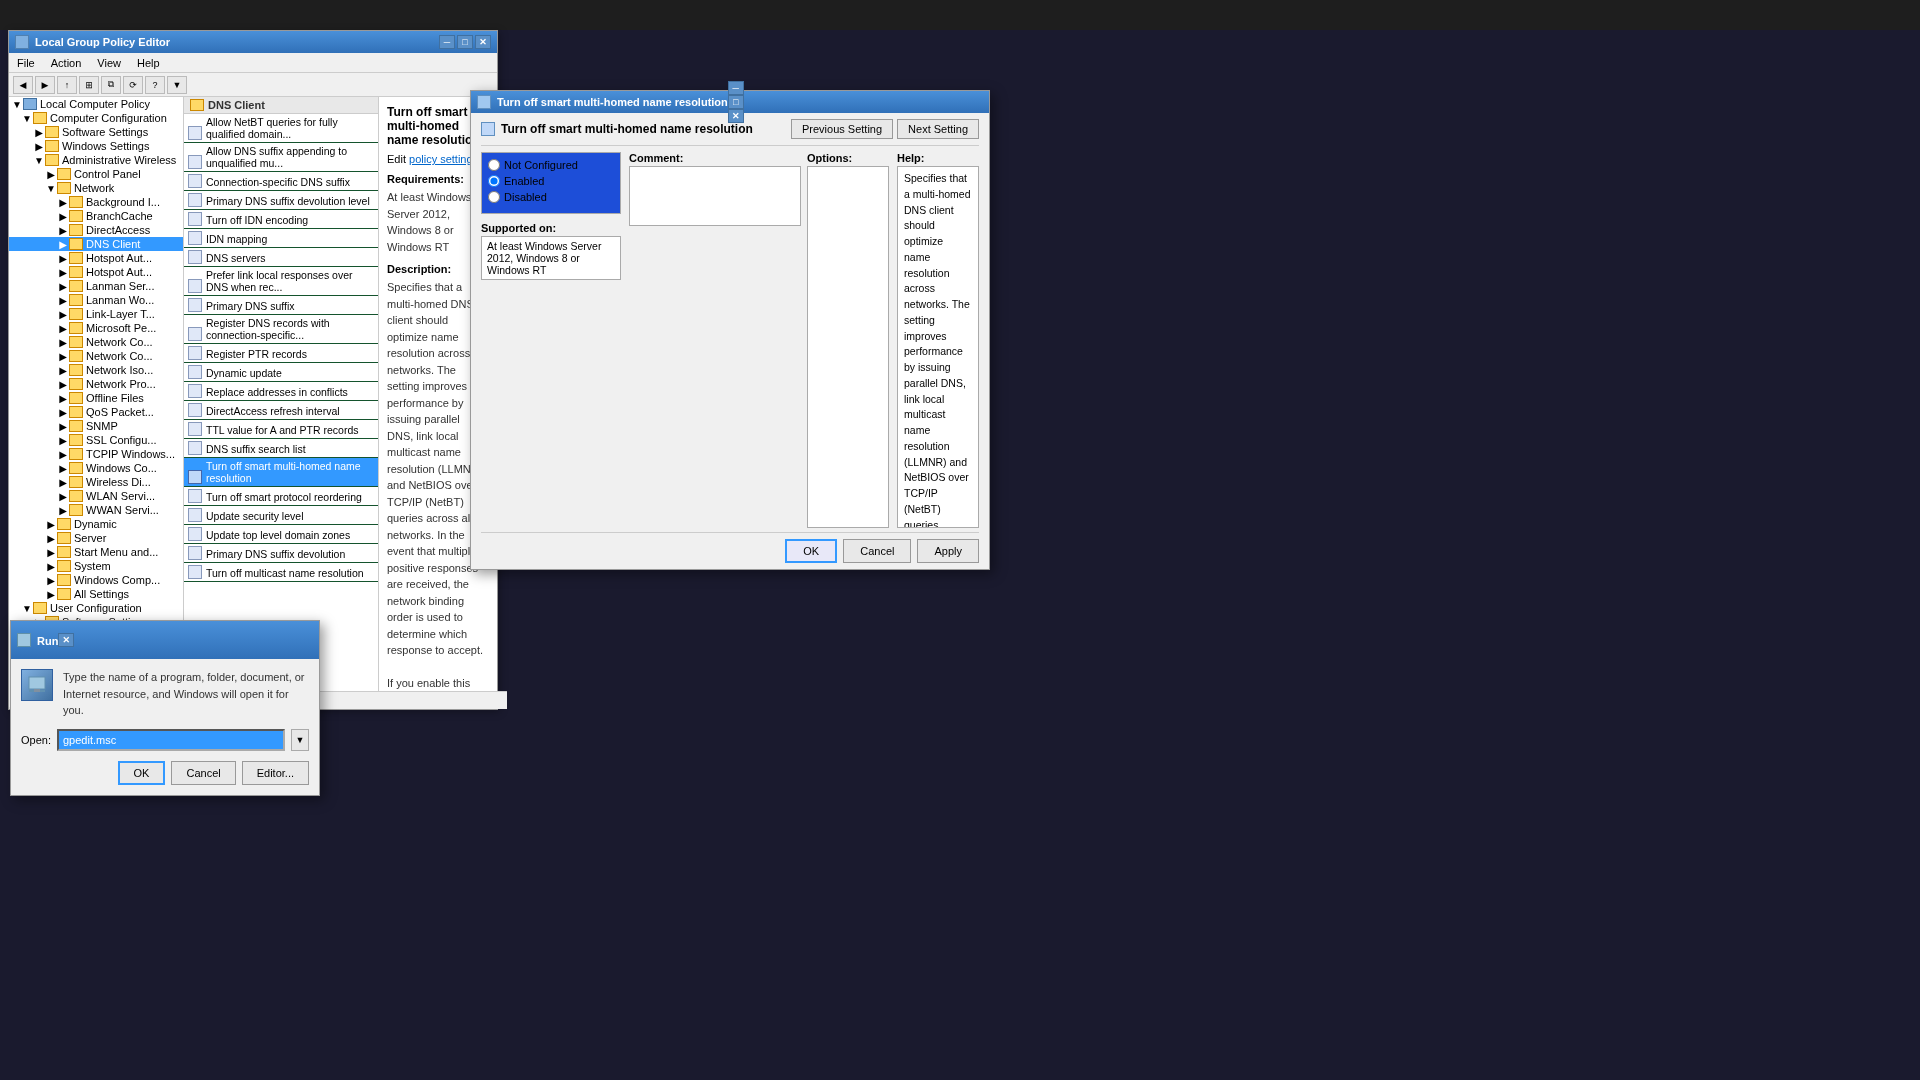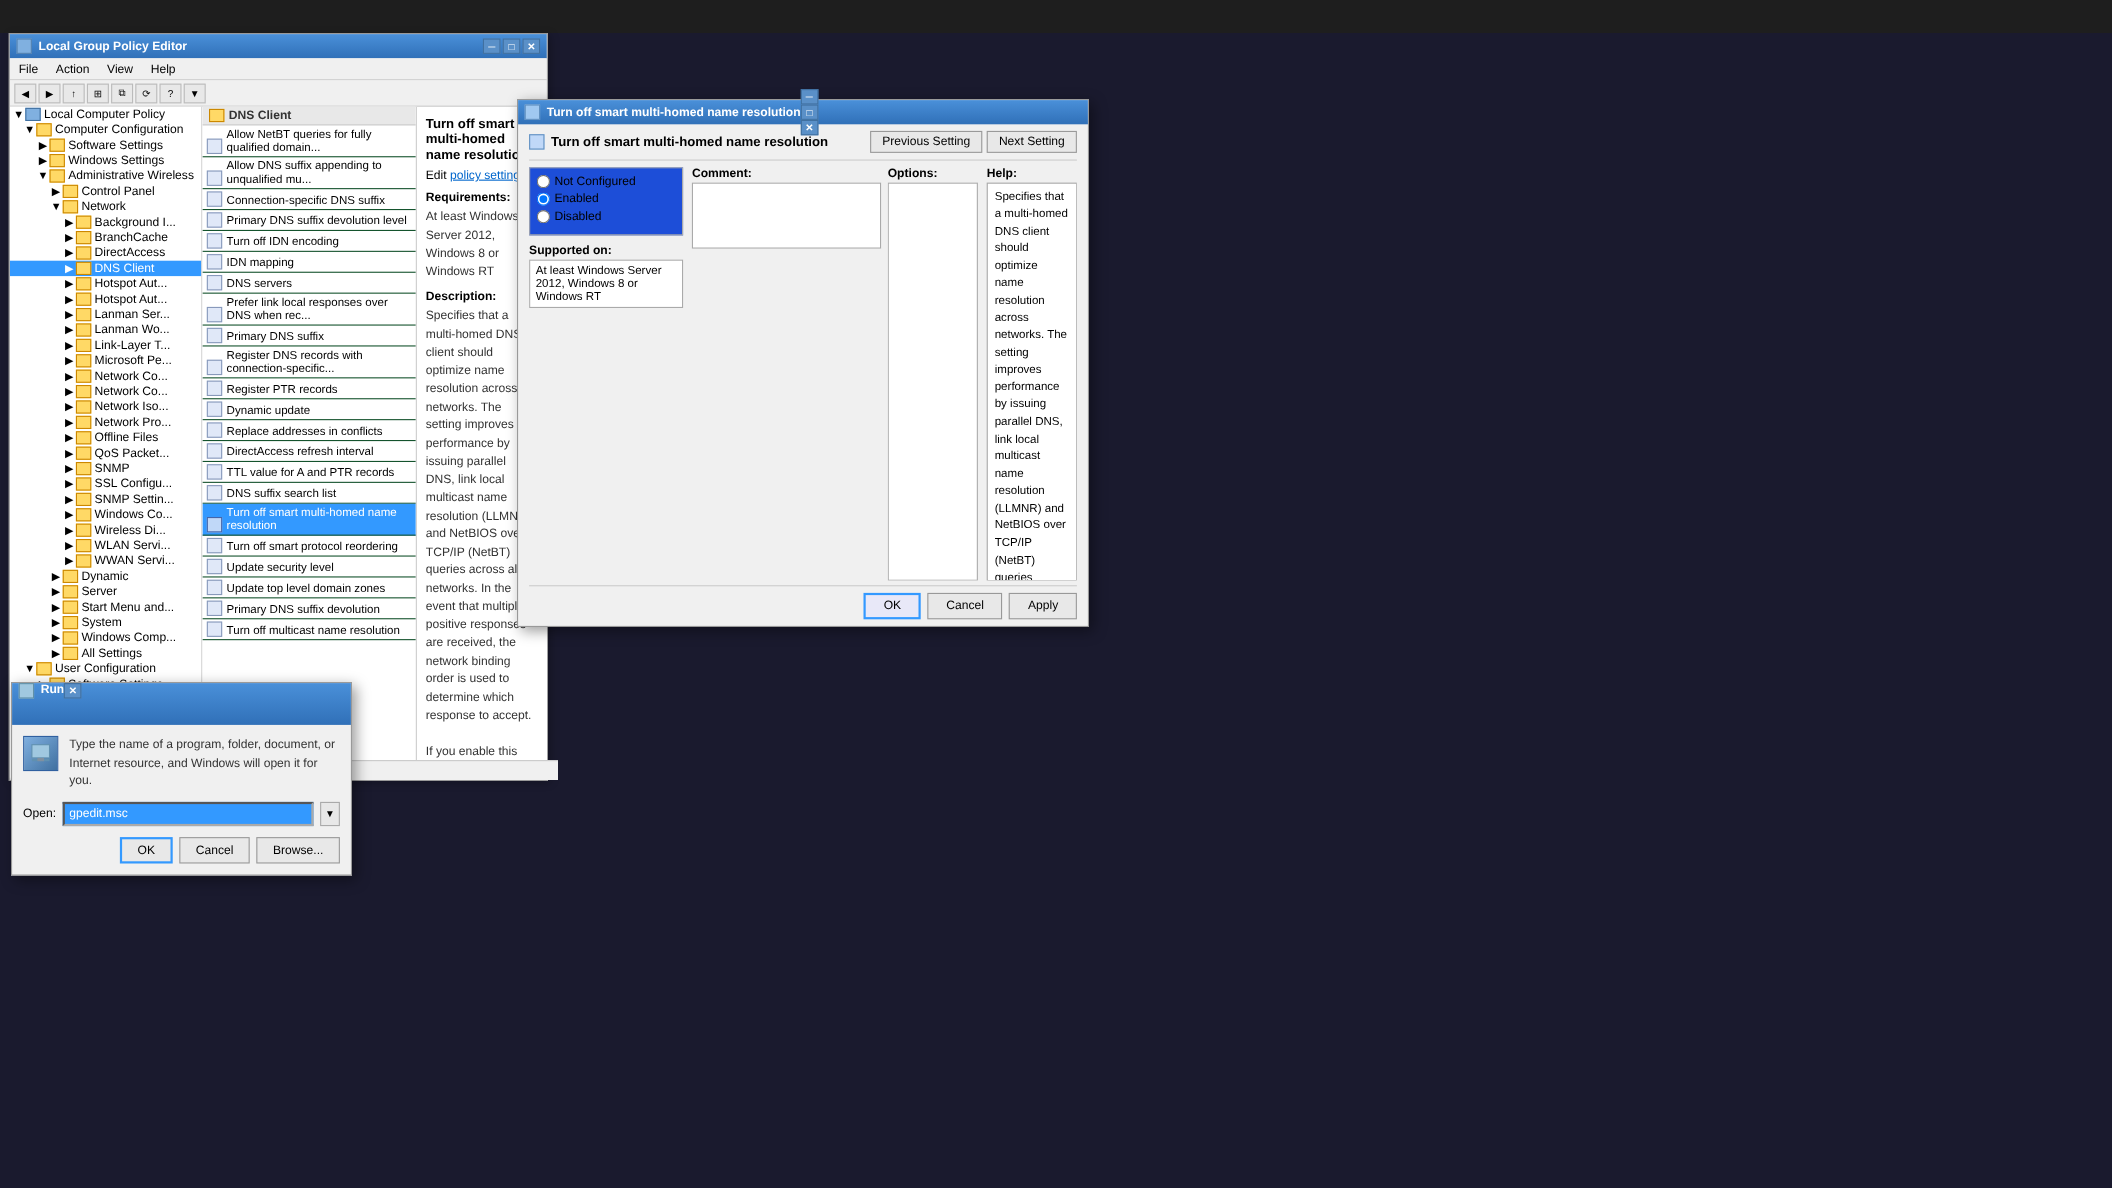--- a/index.html
+++ b/index.html
@@ -414,22 +414,22 @@
       width: 310px;
       background: #f0f0f0;
       border: 1px solid #999;
       box-shadow: 4px 4px 12px rgba(0,0,0,0.4);
       z-index: 20;
     }
     .run-titlebar {
       background: linear-gradient(to bottom, #4a90d9, #3070b8);
       height: 38px;
       display: flex;
-      align-items: flex-start;
-      padding: 0 6px;
+      align-items: flex-end;
+      padding: 12px 6px;
       color: white;
       font-size: 11px;
       font-weight: 600;
     }
     .run-icon {
       width: 14px; height: 14px;
       background: #a0c8e0;
       border: 1px solid #6090a8;
       margin-right: 6px;
     }
@@ -697,21 +697,21 @@
       <div class="tree-item">
         <span class="tree-indent" style="width:48px"></span>
         <span class="tree-toggle">▶</span>
         <span class="tree-folder-icon"></span>
         <span>SSL Configu...</span>
       </div>
       <div class="tree-item">
         <span class="tree-indent" style="width:48px"></span>
         <span class="tree-toggle">▶</span>
         <span class="tree-folder-icon"></span>
-        <span>SNMP Settin...</span>
+        <span>TCPIP Windows...</span>
       </div>
       <div class="tree-item">
         <span class="tree-indent" style="width:48px"></span>
         <span class="tree-toggle">▶</span>
         <span class="tree-folder-icon"></span>
         <span>Windows Co...</span>
       </div>
       <div class="tree-item">
         <span class="tree-indent" style="width:48px"></span>
         <span class="tree-toggle">▶</span>
@@ -1004,16 +1004,16 @@
       <div class="run-description">Type the name of a program, folder, document, or Internet resource, and Windows will open it for you.</div>
     </div>
     <div class="run-open-row">
       <span class="run-open-label">Open:</span>
       <input class="run-input" type="text" value="gpedit.msc" style="">
       <div class="run-dropdown-btn">▼</div>
     </div>
     <div class="run-buttons">
       <button class="run-btn primary">OK</button>
       <button class="run-btn">Cancel</button>
-      <button class="run-btn">Browse...</button>
+      <button class="run-btn">Editor...</button>
     </div>
   </div>
 </div>
 
 </body></html>

